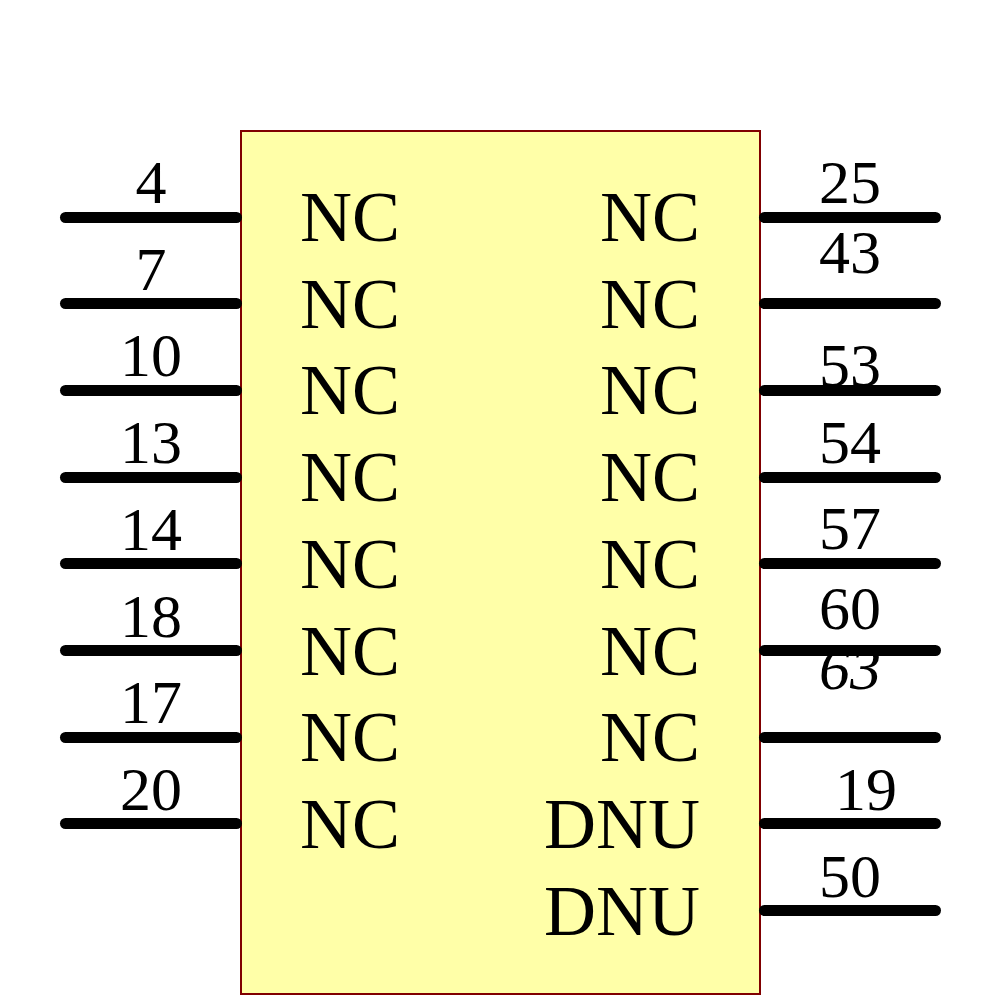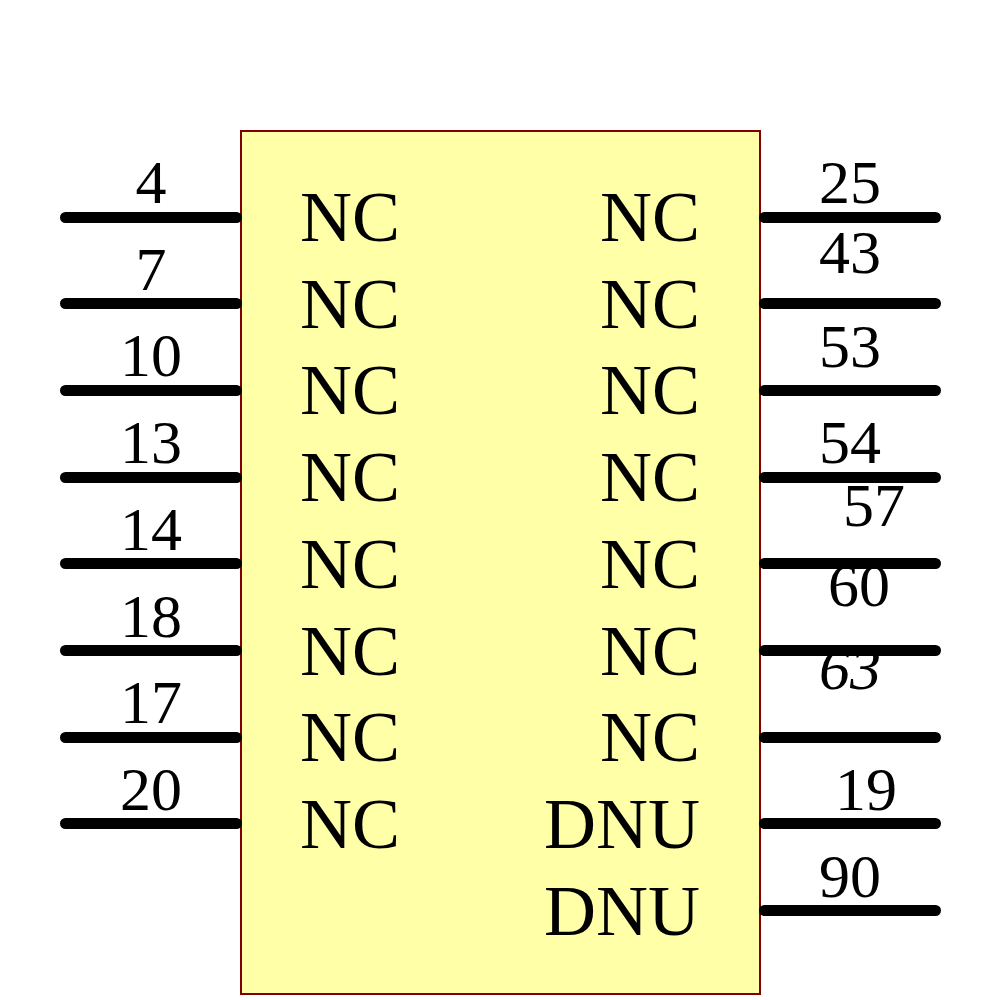--- a/index.html
+++ b/index.html
@@ -96,35 +96,35 @@
       <div class="pin-name left" style="top: 792.9px;">NC</div>
     </div>
   <div id="right-pin-group">
       <div class="pin-wire right" style="top: 211.5px; background: rgb(0, 0, 0);"></div>
       <div class="pin-number right" style="top: 151px;">25</div>
       <div class="pin-name right" style="top: 186px;">NC</div>
       <div class="pin-wire right" style="top: 298.2px; background: rgb(0, 0, 0);"></div>
       <div class="pin-number right" style="top: 221px;">43</div>
       <div class="pin-name right" style="top: 272.7px;">NC</div>
       <div class="pin-wire right" style="top: 384.9px; background: rgb(0, 0, 0);"></div>
-      <div class="pin-number right" style="top: 315px;">53</div>
+      <div class="pin-number right" style="top: 334px;">53</div>
       <div class="pin-name right" style="top: 359.4px;">NC</div>
       <div class="pin-wire right" style="top: 471.6px; background: rgb(0, 0, 0);"></div>
       <div class="pin-number right" style="top: 411.1px;">54</div>
       <div class="pin-name right" style="top: 446.1px;">NC</div>
       <div class="pin-wire right" style="top: 558.3px; background: rgb(0, 0, 0);"></div>
-      <div class="pin-number right" style="top: 474px; padding-left: 24px;">57</div>
+      <div class="pin-number right" style="top: 497px;">57</div>
       <div class="pin-name right" style="top: 532.8px;">NC</div>
       <div class="pin-wire right" style="top: 645px; background: rgb(0, 0, 0);"></div>
-      <div class="pin-number right" style="top: 554px; padding-left: 9px;">60</div>
+      <div class="pin-number right" style="top: 577px;">60</div>
       <div class="pin-name right" style="top: 619.5px;">NC</div>
       <div class="pin-wire right" style="top: 731.7px; background: rgb(0, 0, 0);"></div>
       <div class="pin-number right" style="top: 637px; font-style: italic;">63</div>
       <div class="pin-name right" style="top: 706.2px;">NC</div>
       <div class="pin-wire right" style="top: 818.4px; background: rgb(0, 0, 0);"></div>
       <div class="pin-number right" style="top: 757.9px; margin-left: 16px;">19</div>
       <div class="pin-name right" style="top: 792.9px;">DNU</div>
       <div class="pin-wire right" style="top: 905.1px; background: rgb(0, 0, 0);"></div>
-      <div class="pin-number right" style="top: 844.6px;">90</div>
+      <div class="pin-number right" style="top: 844.6px;">50</div>
       <div class="pin-name right" style="top: 879.6px;">DNU</div>
     </div>
 
 </div>
 
 </body></html>

